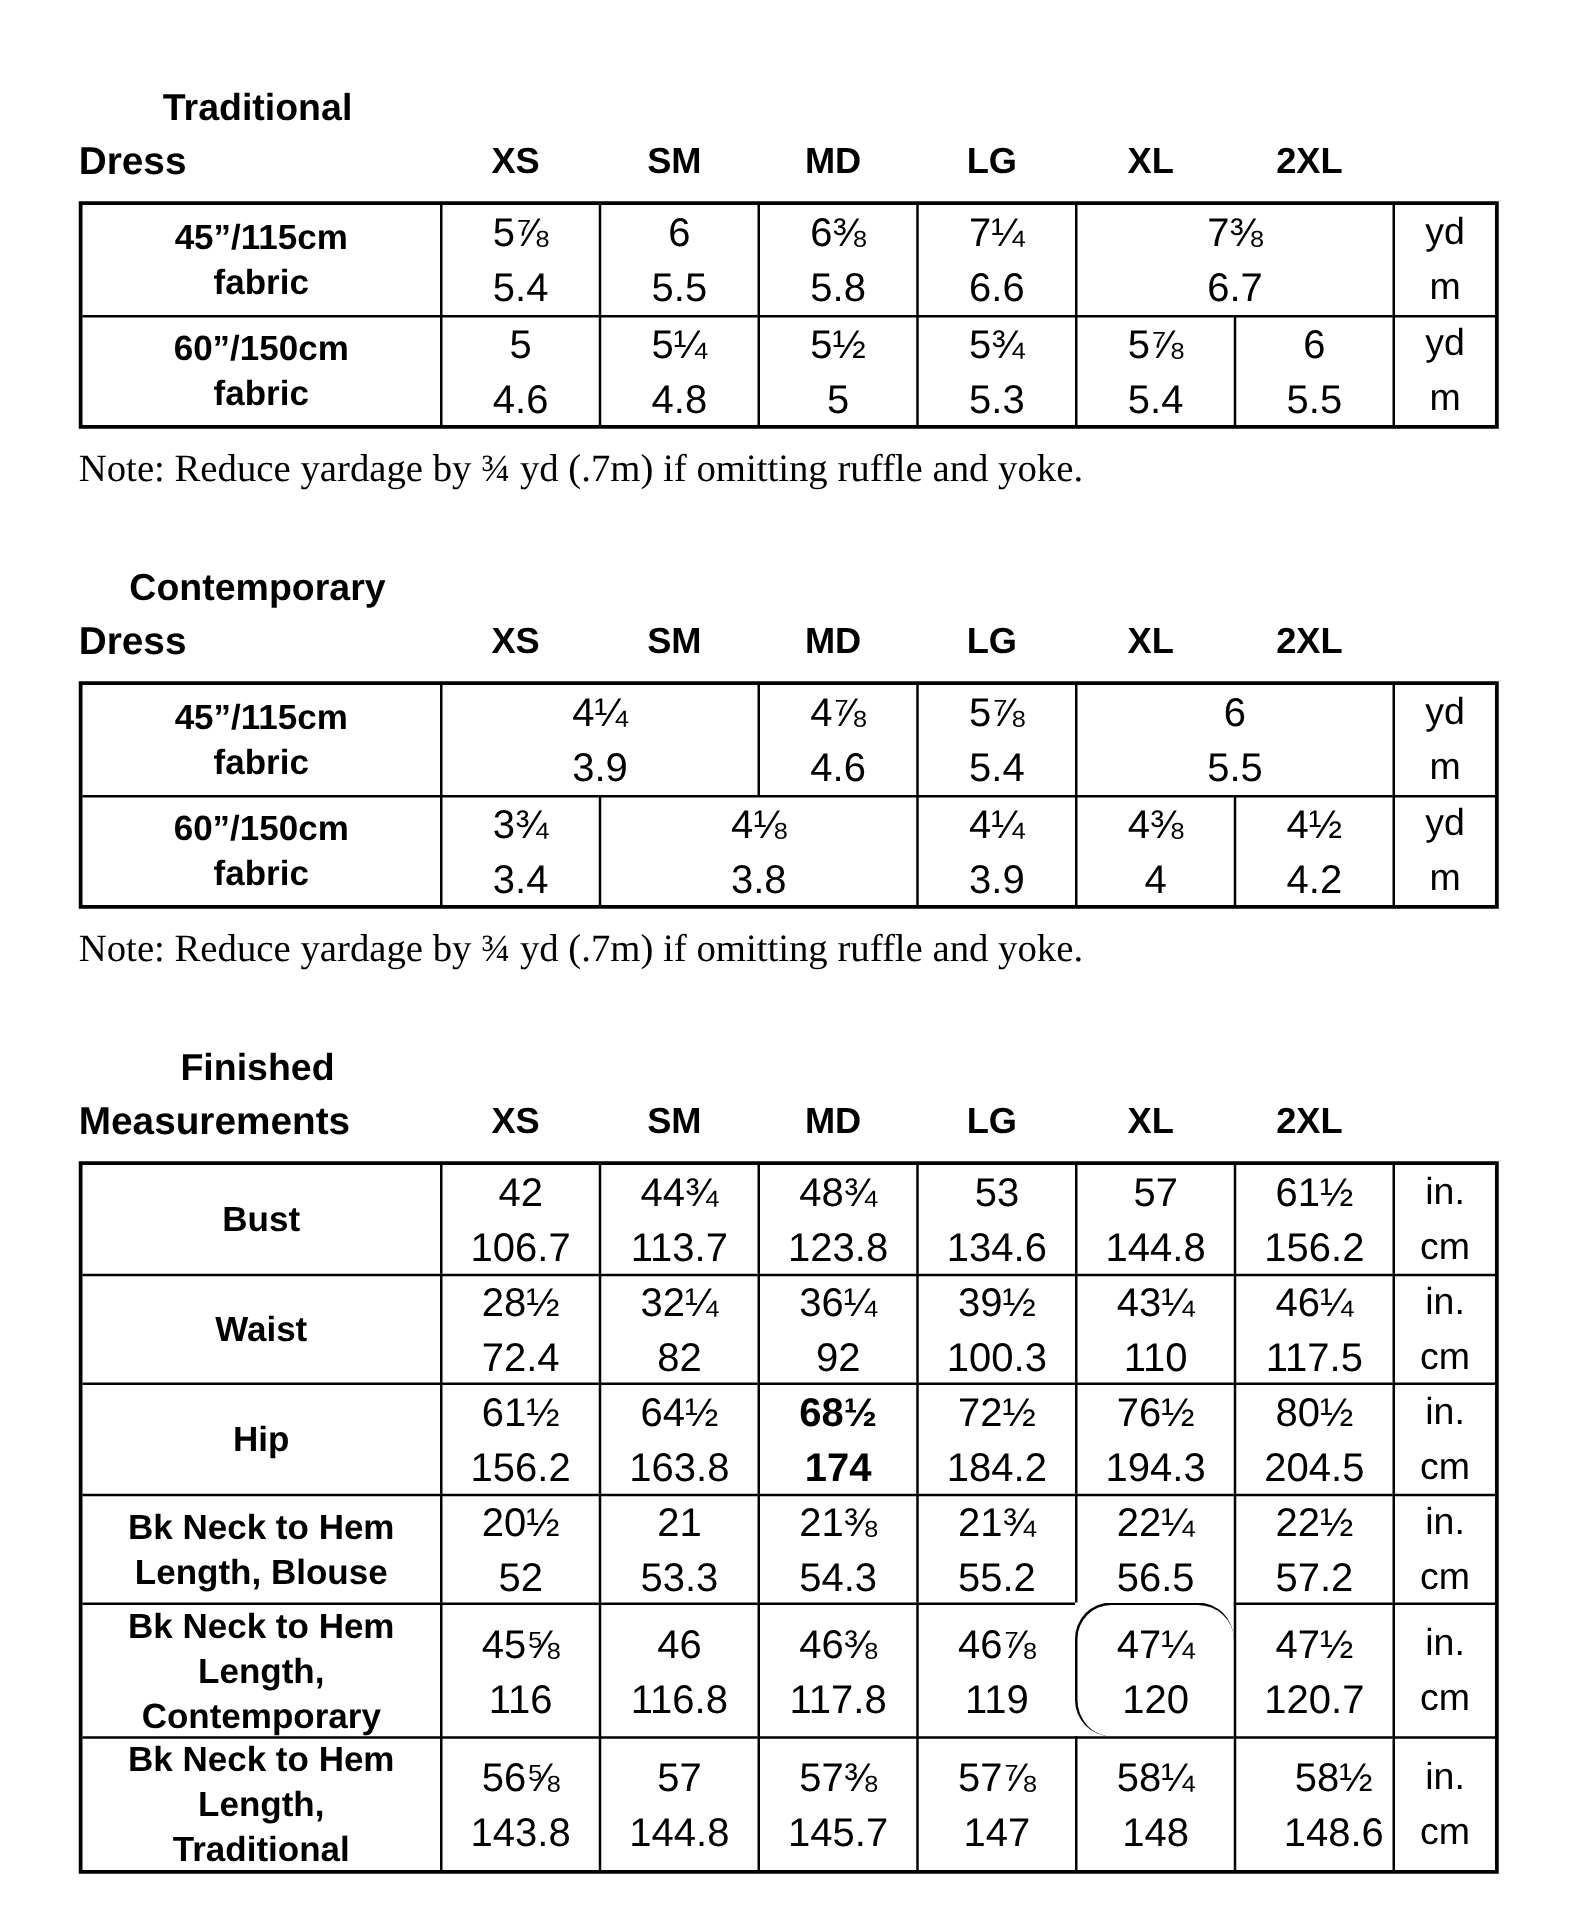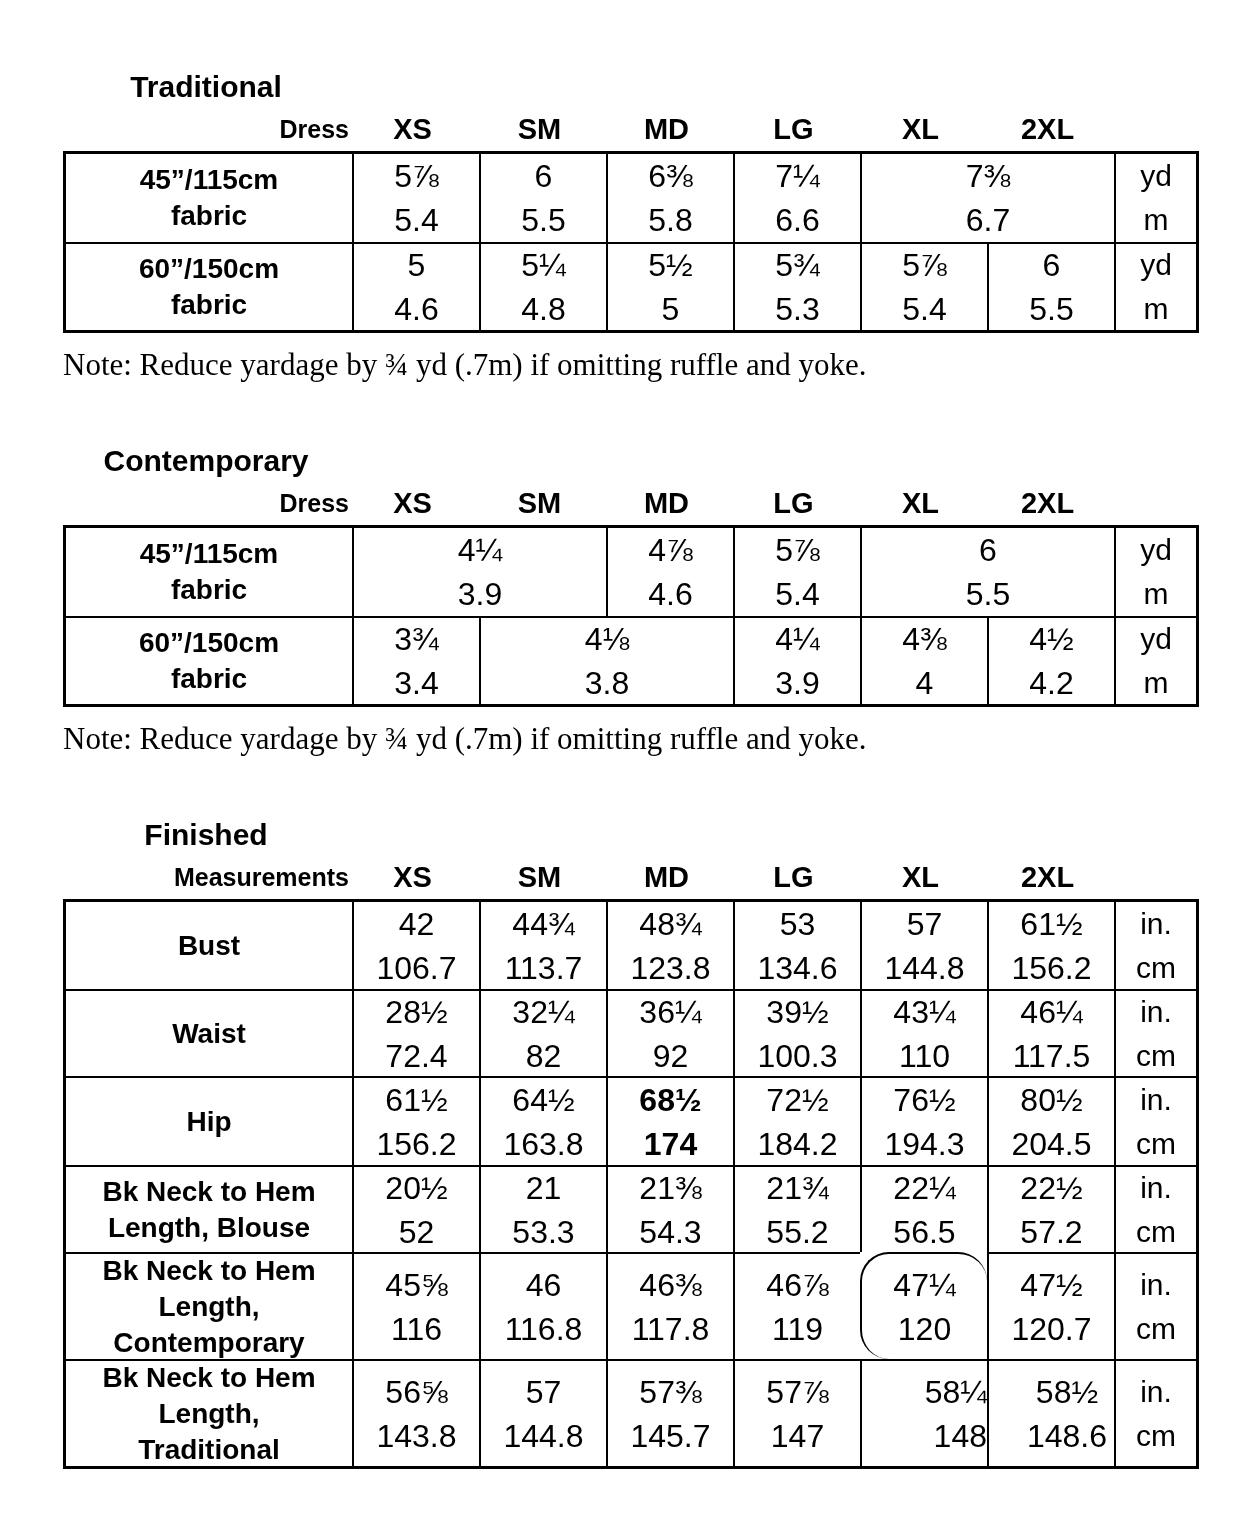--- a/index.html
+++ b/index.html
@@ -22,32 +22,32 @@
   .tblock.mb{margin-bottom:48px;}
 
   
   .hgrid{
     display:grid;
     grid-template-columns:286px 127px 127px 127px 127px 127px 127px 82px;
     grid-template-rows:45px 42px;
     align-items:end;
   }
   .title1{grid-column:1;grid-row:1;text-align:center;font-weight:bold;font-size:30px;line-height:40px;}
-  .title2{grid-column:1;grid-row:2;text-align:right;font-weight:bold;font-size:25px;line-height:40px;}
+  .title2{grid-column:1;grid-row:2;text-align:left;font-weight:bold;font-size:31px;line-height:40px;}
   .szh{grid-row:2;text-align:center;font-weight:bold;font-size:29px;line-height:40px;}
   .szh.s0{grid-column:2}.szh.s1{grid-column:3}.szh.s2{grid-column:4}
   .szh.s3{grid-column:5}.szh.s4{grid-column:6}.szh.s5{grid-column:7}
 
   
   .dgrid{
     display:grid;
     grid-template-columns:286px 127px 127px 127px 127px 127px 127px 82px;
     border:3px solid var(--ink);
     width:1130px;
-    margin-top:2px;
+    margin-top:12px;
   }
   .dgrid.rows2{grid-template-rows:88px 88px;}
   .dgrid.rows6{grid-template-rows:87px 87px 89px 87px 107px 107px;}
   .cell{
     border-left:2px solid var(--ink);
     border-top:2px solid var(--ink);
     display:flex;flex-direction:column;
     align-items:center;justify-content:center;
     box-sizing:border-box;
   }
@@ -402,21 +402,21 @@
           <div>144.8</div>
         </div>
         <div class="cell val" style="grid-column: 4 / span 1;">
           <div>57⅜</div>
           <div>145.7</div>
         </div>
         <div class="cell val" style="grid-column: 5 / span 1;">
           <div>57⅞</div>
           <div>147</div>
         </div>
-        <div class="cell val" style="grid-column: 6 / span 1; align-items: flex-end;">
+        <div class="cell val" style="grid-column: 6 / span 1;">
           <div>58¼</div>
           <div>148</div>
         </div>
         <div class="cell val" style="grid-column: 7 / span 1; padding-left: 31px;">
           <div>58½</div>
           <div>148.6</div>
         </div>
         <div class="cell unit" style="grid-column: 8;">
           <div>in.</div>
           <div>cm</div>

